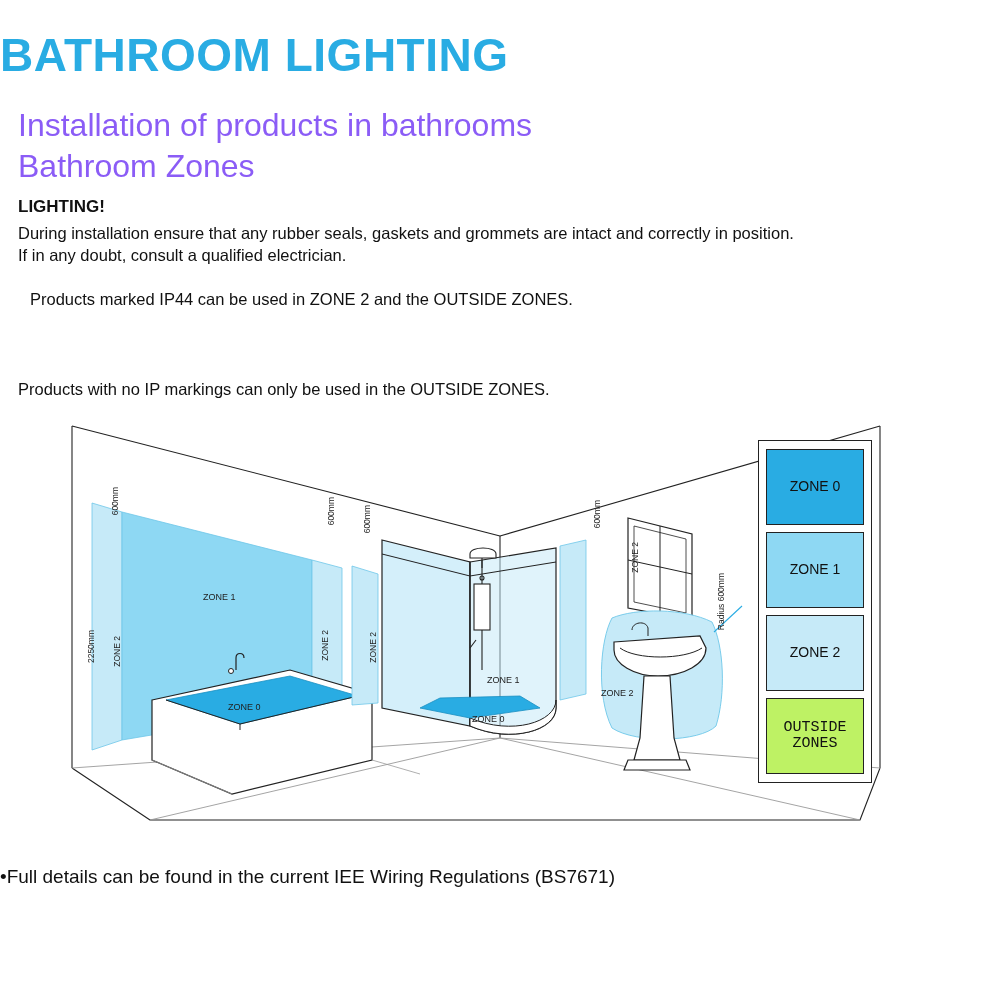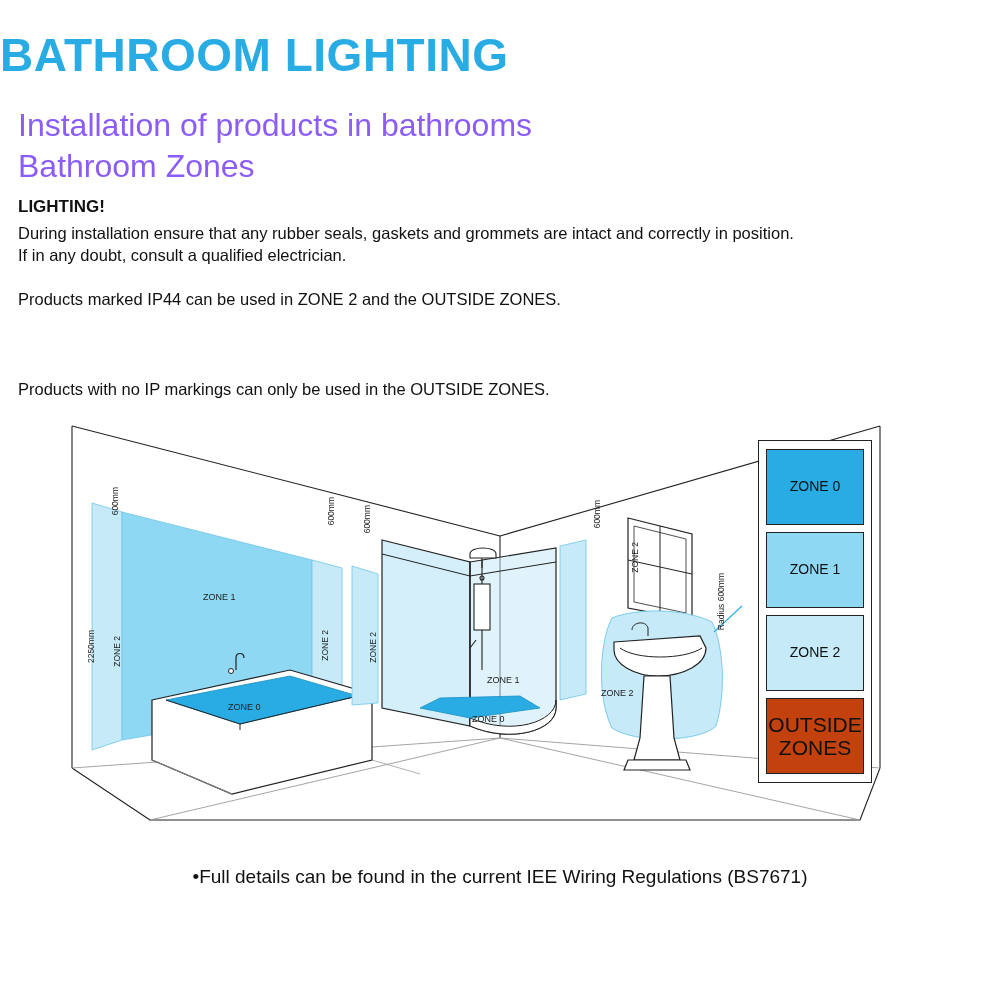--- a/index.html
+++ b/index.html
@@ -29,28 +29,28 @@
   .important {
     position:absolute; top:197px; left:18px;
     font-size:17px; font-weight:bold; color:#111;
   }
 
   .para {
     position:absolute; left:18px;
     font-size:16.5px; line-height:1.35; color:#111;
   }
   .p1 { top:222px; width:975px; }
-  .p2 { top:288px; }
+  .p2 { top:288px;margin-left:12px; }
   .p3 { top:333px; }
   .p4 { top:378px; }
   .para b { font-weight:bold; }
 
   .footer-note {
     position:absolute; top:866px; left:0; width:1000px;
-    text-align:center;
+    text-align:left;
     font-size:19px; color:#111;
   }
 
   .diagram { position:absolute; top:408px; left:0; width:1000px; height:450px; }
 
   
   .legend {
     position:absolute; left:758px; top:440px;
     width:114px; height:343px;
     border:1.4px solid #222; background:#fff;
@@ -58,21 +58,21 @@
     display:flex; flex-direction:column; gap:7px;
   }
   .legend-cell {
     flex:1; border:1.4px solid #222;
     display:flex; align-items:center; justify-content:center;
     font-size:14px; color:#111; text-align:center; line-height:1.1;
   }
   .legend-cell.z0 { background:#29ace3; }
   .legend-cell.z1 { background:#8ed8f3; }
   .legend-cell.z2 { background:#c6eaf8; }
-  .legend-cell.out { background:#c2410c; font-size:21px; }
+  .legend-cell.out { background:#bef264; font-size:15px;font-family:Liberation Mono, monospace; }
 
   .lbl {
     position:absolute;
     font-size:8.5px; color:#222;
     white-space:nowrap;
   }
   .lbl.v { writing-mode:vertical-rl; transform:rotate(180deg); }
   .lbl.big { font-size:9px; }
 </style>
 </head>

